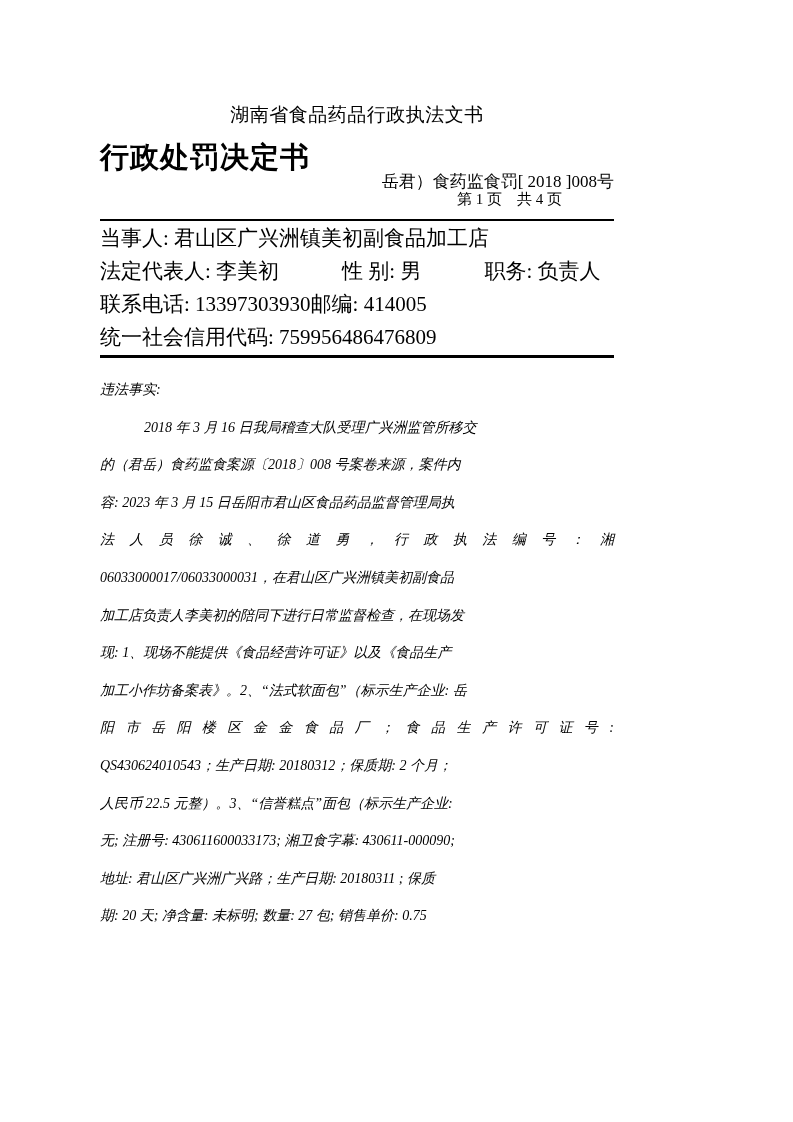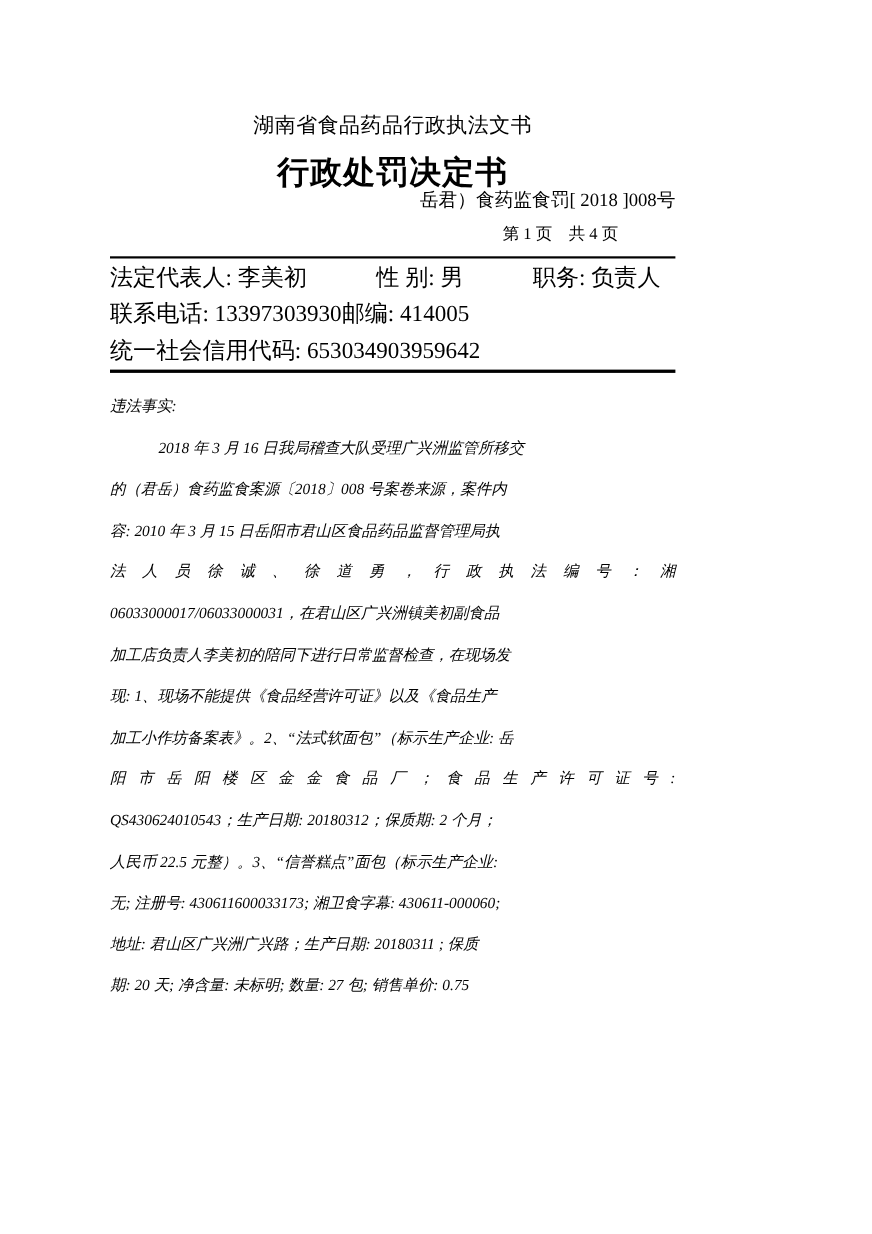--- a/index.html
+++ b/index.html
@@ -18,37 +18,35 @@
     padding: 105px 93px 0 100px;
     overflow: hidden;
   }
   .doc-type {
     text-align: center;
     font-size: 19px;
     line-height: 20px;
     letter-spacing: 0.5px;
   }
   .title {
-    text-align: center;
     font-size: 29px;
     font-weight: 700;
     line-height: 32px;
     margin-top: 16px;
     letter-spacing: 1px;
   }
   .doc-number {
     text-align: right;
     font-size: 17px;
     line-height: 18px;
   }
   .page-info {
     text-align: right;
     font-size: 15px;
     line-height: 16px;
-    margin-top: 14px;
     padding-right: 52px;
   }
   .rule-top {
     border: none;
     border-top: 2px solid #000;
     margin: 12px 0 0 0;
   }
   .rule-bottom {
     border: none;
     border-top: 3px solid #000;
@@ -83,38 +81,39 @@
 
   <div class="title">行政处罚决定书</div>
 
   <div class="doc-number">岳君）食药监食罚[ 2018 ]008号</div>
 
   <div class="page-info">第 1 页　共 4 页</div>
 
   <hr class="rule-top">
 
   <div class="party">
+    <div class="party-line">当事人: 君山区广兴洲镇美初副食品加工店</div>
     <div class="party-line">法定代表人: 李美初　　　性 别: 男　　　职务: 负责人</div>
     <div class="party-line">联系电话: 13397303930邮编: 414005</div>
-    <div class="party-line">统一社会信用代码: 653034903959642</div>
+    <div class="party-line">统一社会信用代码: 759956486476809</div>
   </div>
 
   <hr class="rule-bottom">
 
   <div class="body-text">
     <div class="body-line">违法事实:</div>
     <div class="body-line indent">2018 年 3 月 16 日我局稽查大队受理广兴洲监管所移交</div>
     <div class="body-line">的（君岳）食药监食案源〔2018〕008 号案卷来源，案件内</div>
-    <div class="body-line">容: 2010 年 3 月 15 日岳阳市君山区食品药品监督管理局执</div>
+    <div class="body-line">容: 2023 年 3 月 15 日岳阳市君山区食品药品监督管理局执</div>
     <div class="body-line spread">法人员徐诚、徐道勇，行政执法编号：湘</div>
     <div class="body-line">06033000017/06033000031，在君山区广兴洲镇美初副食品</div>
     <div class="body-line">加工店负责人李美初的陪同下进行日常监督检查，在现场发</div>
     <div class="body-line">现: 1、现场不能提供《食品经营许可证》以及《食品生产</div>
     <div class="body-line">加工小作坊备案表》。2、“法式软面包”（标示生产企业: 岳</div>
     <div class="body-line spread">阳市岳阳楼区金金食品厂；食品生产许可证号:</div>
     <div class="body-line">QS430624010543；生产日期: 20180312；保质期: 2 个月；</div>
     <div class="body-line">人民币 22.5 元整）。3、“信誉糕点”面包（标示生产企业:</div>
-    <div class="body-line">无; 注册号: 430611600033173; 湘卫食字幕: 430611-000060;</div>
+    <div class="body-line">无; 注册号: 430611600033173; 湘卫食字幕: 430611-000090;</div>
     <div class="body-line">地址: 君山区广兴洲广兴路；生产日期: 20180311 ; 保质</div>
     <div class="body-line">期: 20 天; 净含量: 未标明; 数量: 27 包; 销售单价: 0.75</div>
   </div>
 
 </div>
 
 </body></html>

